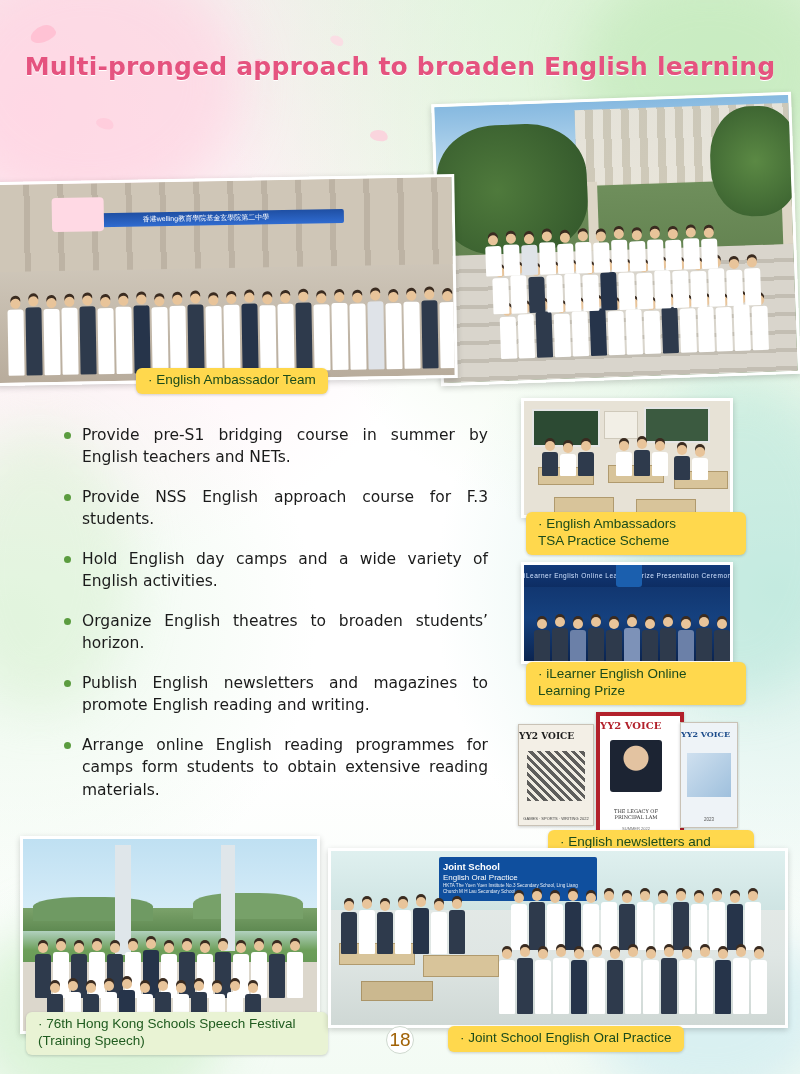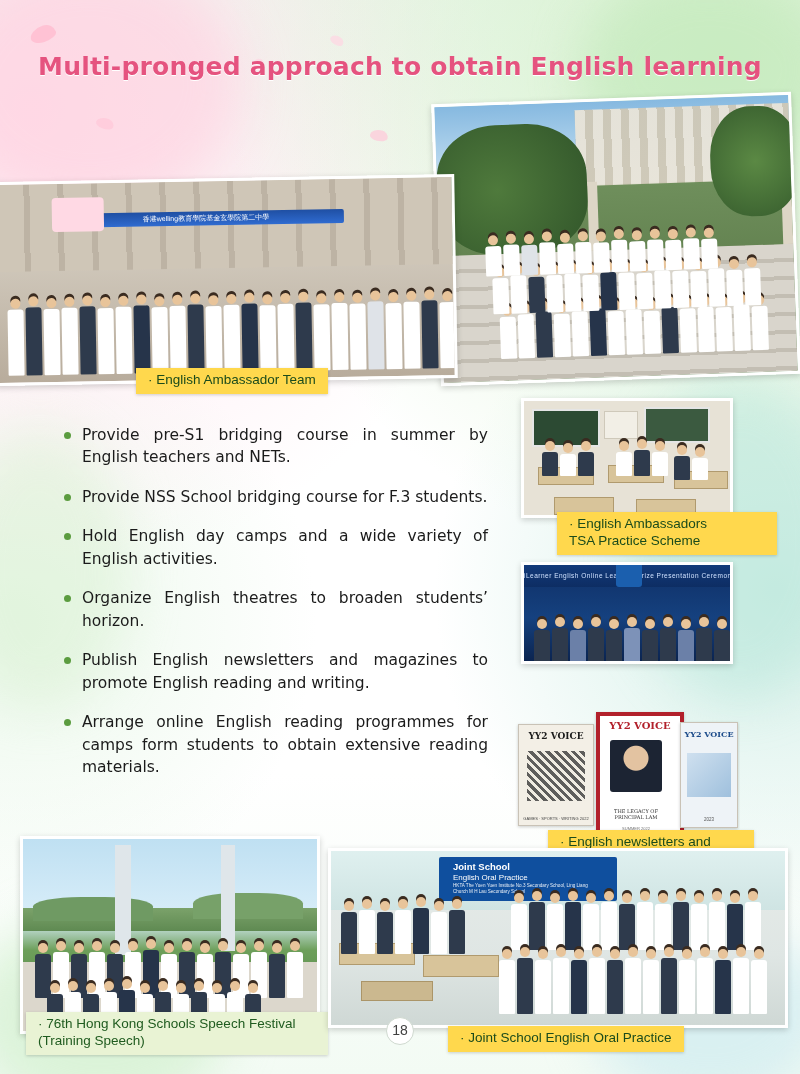--- a/index.html
+++ b/index.html
@@ -71,21 +71,21 @@
   }
   .photo.bordered { border: 3px solid #ffffff; box-sizing: border-box; }
 
   .caption {
     position: absolute;
     background: #ffd84d;
     color: #1b4b1b;
     font-size: 13.5px;
     line-height: 1.25;
     padding: 4px 12px 5px 12px;
-    border-radius: 0;
+    border-radius: 6px;
     box-shadow: 0 1px 3px rgba(0,0,0,0.18);
     font-family: "Liberation Sans", sans-serif;
   }
   .caption.green {
     background: #e9f3d4;
     color: #1f5b1f;
   }
 
   
   .bullets {
@@ -111,29 +111,29 @@
     top: 8px;
     width: 7px;
     height: 7px;
     border-radius: 50%;
     background: #5b9c3f;
   }
 
   .page-number {
     position: absolute;
     left: 50%;
-    bottom: 29px;
+    bottom: 20px;
     transform: translateX(-50%);
     width: 26px;
     height: 26px;
     border-radius: 50%;
     background: #ffffff;
     border: 1px solid #cfd9cf;
-    color: #404040;
-    font-size: 14px;
+    color: #a16207;
+    font-size: 19px;
     line-height: 25px;
     text-align: center;
     font-family: "Liberation Sans", sans-serif;
   }
   .row-people { position:absolute; display:flex; align-items:flex-end; }
   .person { position: relative; margin-right: 2px; }
   .person .head {
     width: 10px; height: 10px; border-radius: 50%;
     background: #e8c49a; margin: 0 auto 1px auto;
     box-shadow: 0 -3px 0 0 #3a2b20;
@@ -161,21 +161,20 @@
   .mag {
     position: absolute;
     background: #ffffff;
     border: 1px solid #c9c2b6;
     box-shadow: 0 1px 3px rgba(0,0,0,0.2);
     overflow: hidden;
   }
   .mag-title {
     font-family: "DejaVu Serif", serif;
     font-weight: bold;
-    text-align: center;
     color: #1b1b1b;
   }
 
   .classroom-desk {
     position: absolute;
     background: #d8c49a;
     border: 1px solid #b09a6e;
   }
   .board {
     position: absolute;
@@ -194,21 +193,21 @@
     text-align: center;
     line-height: 22px;
     overflow: hidden;
     white-space: nowrap;
   }
   .oral-banner {
     position: absolute;
     background: #0f4f9e;
     color: #ffffff;
     border-radius: 2px;
-    padding: 4px 14px;
+    padding: 4px 4px;
     font-size: 8px;
     line-height: 1.25;
     overflow: hidden;
   }
   .oral-banner b { font-size: 9.5px; }
   .oral-banner span { font-size: 4.6px; display:block; opacity:0.9; }
 </style>
 </head>
 <body>
 
@@ -220,21 +219,21 @@
   <div class="bg-blob blob-d"></div>
   <div class="bg-blob blob-e"></div>
   <div class="bg-blob blob-f"></div>
   <div class="petal" style="left:30px; top:26px;"></div>
   <div class="petal p2" style="left:96px; top:118px; transform:rotate(20deg);"></div>
   <div class="petal p3" style="left:250px; top:60px; transform:rotate(-40deg);"></div>
   <div class="petal p2" style="left:370px; top:130px; transform:rotate(12deg);"></div>
   <div class="petal p3" style="left:330px; top:36px; transform:rotate(32deg);"></div>
   <div class="petal p3" style="left:60px; top:200px; transform:rotate(-10deg);"></div>
 
-  <div class="title">Multi-pronged approach to obtain English learning</div>
+  <div class="title">Multi-pronged approach to broaden English learning</div>
 
   <div class="photo bordered" style="left:436px; top:98px; width:360px; height:282px; transform:rotate(-2deg);
               background:linear-gradient(180deg,#9fc6e8 0%,#b9d8ef 18%,#6f8f5c 30%,#52703f 100%);">
     <div style="position:absolute;left:0;top:0;width:100%;height:30%;background:linear-gradient(180deg,#86b9e0,#cfe6f5);"></div>
 
     <div style="position:absolute;left:140px;top:8px;width:220px;height:76px;background:repeating-linear-gradient(90deg,#e9e4d8 0 10px,#cfc8b6 10px 18px);opacity:0.95;"></div>
     <div style="position:absolute;left:150px;top:80px;width:10px;height:70px;background:#ddd6c6;"></div>
     <div style="position:absolute;left:344px;top:80px;width:10px;height:70px;background:#ddd6c6;"></div>
 
     <div style="position:absolute;left:0;top:20px;width:150px;height:130px;background:radial-gradient(circle at 40% 50%, #4f7a3c, #31552a);border-radius:40%;"></div>
@@ -573,21 +572,21 @@
       <div class="person dark">
           <div class="head"></div>
           <div class="body" style="height:24px;"></div>
         </div>
       <div class="person">
           <div class="head"></div>
           <div class="body" style="height:22px;"></div>
         </div>
     </div>
   </div>
-  <div class="caption" style="left:526px; top:512px; width:196px;margin-left:31px;">
+  <div class="caption" style="left:526px; top:512px; width:196px;">
     <div>· English Ambassadors</div>
     <div>TSA Practice Scheme</div>
   </div>
 
   <div class="photo bordered" style="left:521px; top:562px; width:212px; height:102px; background:linear-gradient(180deg,#0f2f66 0%,#15417f 55%,#0b2450 100%);">
     <div class="prize-banner">iLearner English Online Learning Prize Presentation Ceremony</div>
     <div style="position:absolute;left:92px;top:-4px;width:26px;height:26px;background:#1b5fae;border-radius:3px;"></div>
     <div class="row-people" style="left:10px; top:52px;">
       <div class="person dark">
           <div class="head"></div>
@@ -627,20 +626,24 @@
         </div>
       <div class="person dark">
           <div class="head"></div>
           <div class="body" style="height:38px;"></div>
         </div>
       <div class="person dark">
           <div class="head"></div>
           <div class="body" style="height:36px;"></div>
         </div>
     </div>
+  </div>
+  <div class="caption" style="left:526px; top:662px; width:196px;">
+    <div>· iLearner English Online</div>
+    <div>Learning Prize</div>
   </div>
 
   <div class="photo" style="left:512px; top:708px; width:228px; height:122px; background:transparent; box-shadow:none;">
     <div class="mag" style="left:6px; top:16px; width:74px; height:100px; background:#f3efe6;">
       <div class="mag-title" style="font-size:9px; margin-top:6px;">YY2 VOICE</div>
       <div style="position:absolute;left:8px;top:26px;width:58px;height:50px;background:repeating-linear-gradient(45deg,#3a3a3a 0 3px,#f0ece2 3px 6px);opacity:0.8;"></div>
       <div style="position:absolute;left:4px;bottom:4px;width:66px;font-size:4px;color:#444;text-align:center;">GAMES · SPORTS · WRITING 2022</div>
     </div>
     <div class="mag" style="left:84px; top:4px; width:80px; height:118px; background:#ffffff; border:4px solid #b2202b;">
       <div class="mag-title" style="font-size:10px; margin-top:4px; color:#b2202b;">YY2 VOICE</div>
@@ -654,21 +657,21 @@
       <div style="position:absolute;left:4px;bottom:5px;width:48px;font-size:4.5px;color:#555;text-align:center;">2023</div>
     </div>
   </div>
   <div class="caption" style="left:548px; top:830px; width:182px;">
     <div>· English newsletters and</div>
     <div>magazines</div>
   </div>
 
   <div class="bullets">
     <div class="bullet-item">Provide pre-S1 bridging course in summer by English teachers and NETs.</div>
-    <div class="bullet-item">Provide NSS School bridging course for F.3 students.</div>
+    <div class="bullet-item">Provide NSS English approach course for F.3 students.</div>
     <div class="bullet-item">Hold English day camps and a wide variety of English activities.</div>
     <div class="bullet-item">Organize English theatres to broaden students’ horizon.</div>
     <div class="bullet-item">Publish English newsletters and magazines to promote English reading and writing.</div>
     <div class="bullet-item">Arrange online English reading programmes for camps form students to obtain extensive reading materials.</div>
   </div>
 
   <div class="photo bordered" style="left:20px; top:836px; width:300px; height:198px;
               background:linear-gradient(180deg,#bfe0f2 0%,#d9eef9 42%,#6d9f5a 58%,#4d7a44 100%);">
     <div style="position:absolute;left:0;top:36%;width:100%;height:12%;background:linear-gradient(180deg,#7ba26a,#5f8a52);"></div>
     <div style="position:absolute;left:10px;top:30%;width:120px;height:24px;background:#6f9a63;border-radius:40% 40% 0 0;"></div>

